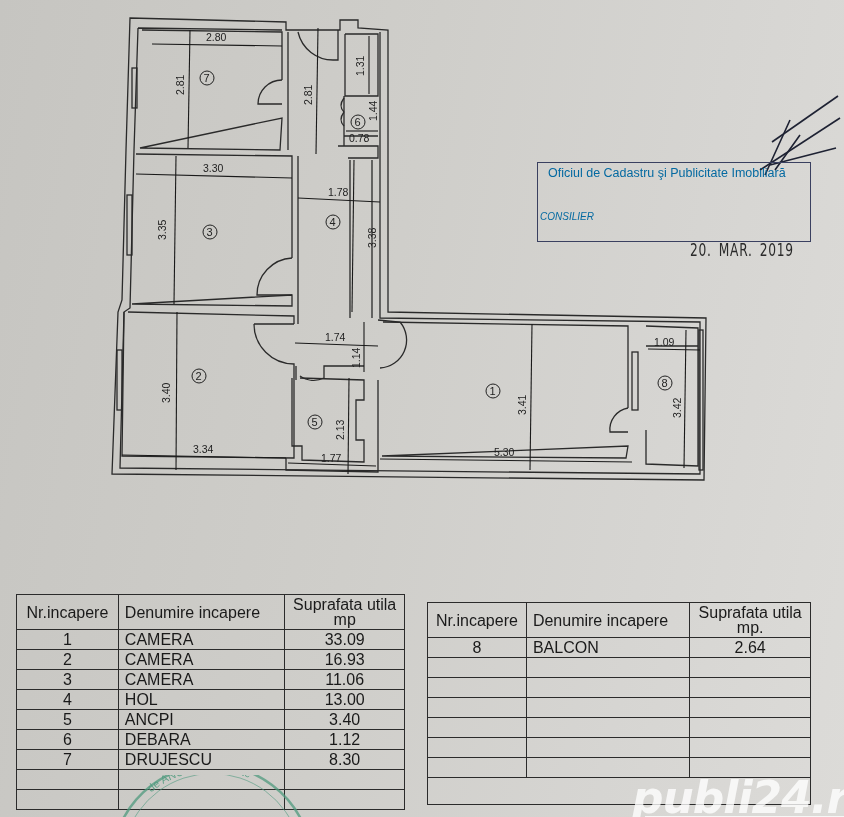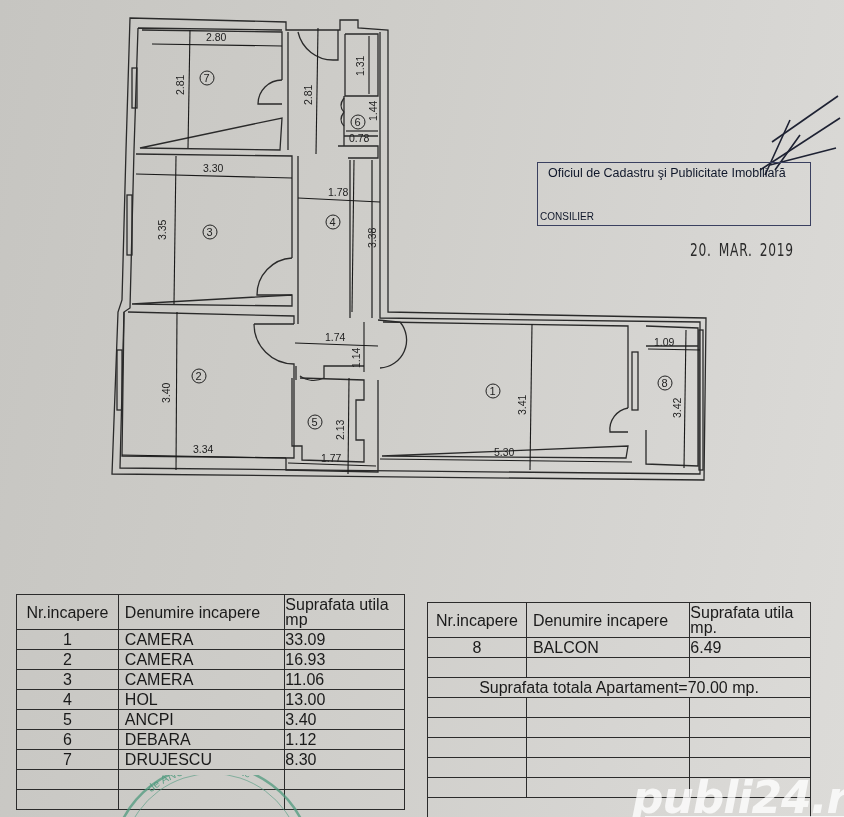--- a/index.html
+++ b/index.html
@@ -11,38 +11,38 @@
   }
   .paper {
     position:absolute; left:0; top:0; width:844px; height:817px;
     background:linear-gradient(100deg,#c6c5c1 0%,#cfceca 45%,#d6d5d2 75%,#dcdbd8 100%);
   }
   svg.plan { position:absolute; left:0; top:0; }
   .dim { font-size:10.5px; fill:#222; font-family:"Liberation Sans", sans-serif; }
   .num { font-size:11px; fill:#222; font-family:"Liberation Sans", sans-serif; }
 
   .stamp {
-    position:absolute; left:537px; top:162px; width:274px; height:64px;
+    position:absolute; left:537px; top:162px; width:274px; height:80px;
     border:1.3px solid #3a4060; box-sizing:border-box;
-    color:#0f172a;
+    color:#0369a1;
   }
   .stamp .l1 { position:absolute; left:10px; top:3px; font-size:12.5px; }
   .stamp .l2 { position:absolute; left:0; right:0; top:17px; text-align:center; font-size:11.5px; }
   .stamp .l3 { position:absolute; left:0; right:24px; top:30px; text-align:center; font-size:15px; font-weight:bold; letter-spacing:0.3px; }
-  .stamp .l4 { position:absolute; left:2px; top:48px; font-size:10px; }
+  .stamp .l4 { position:absolute; left:2px; top:48px; font-size:10px;font-style:italic; }
   .date { position:absolute; left:690px; top:240px; font-size:17px; color:#2a2a2a;
           transform:scaleX(0.72); transform-origin:left top; letter-spacing:1px; font-family:"DejaVu Sans", sans-serif; }
   .date span { margin-right:10px; }
 
   table.t { position:absolute; border-collapse:collapse; font-size:16px; color:#1a1a1a; }
   table.t td { border:1.4px solid #2b2b2b; padding:0; height:19px; line-height:18px; }
   table.t .hd td { height:34px; line-height:15px; font-size:16px; }
   .c-nr { text-align:center; }
   .c-name { padding-left:6px !important; }
-  .c-val { text-align:left; }
+  .c-val { text-align:center; }
   .tot { text-align:center; }
 
   .watermark {
     position:absolute; left:632px; top:772px; font-size:44px; font-weight:bold; font-style:italic;
     color:rgba(255,255,255,0.78); font-family:"DejaVu Sans", sans-serif; letter-spacing:-1px;text-decoration:underline;
   }
   .green-stamp { position:absolute; left:112px; top:775px; }
 </style>
 </head>
 <body>
@@ -243,29 +243,26 @@
     <td class="c-nr">Nr.incapere</td>
     <td class="c-name">Denumire incapere</td>
     <td class="c-val">
       <div>Suprafata utila</div>
       <div>mp.</div>
     </td>
   </tr>
   <tr>
         <td class="c-nr">8</td>
         <td class="c-name">BALCON</td>
-        <td class="c-val">6.49</td>
-      </tr>
-  <tr>
-        <td></td>
-        <td></td>
-        <td></td>
-      </tr>
-  <tr>
-        <td colspan="3" class="tot">Suprafata totala Apartament=70.00 mp.</td>
+        <td class="c-val">2.64</td>
+      </tr>
+  <tr>
+        <td></td>
+        <td></td>
+        <td></td>
       </tr>
   <tr>
         <td></td>
         <td></td>
         <td></td>
       </tr>
   <tr>
         <td></td>
         <td></td>
         <td></td>

